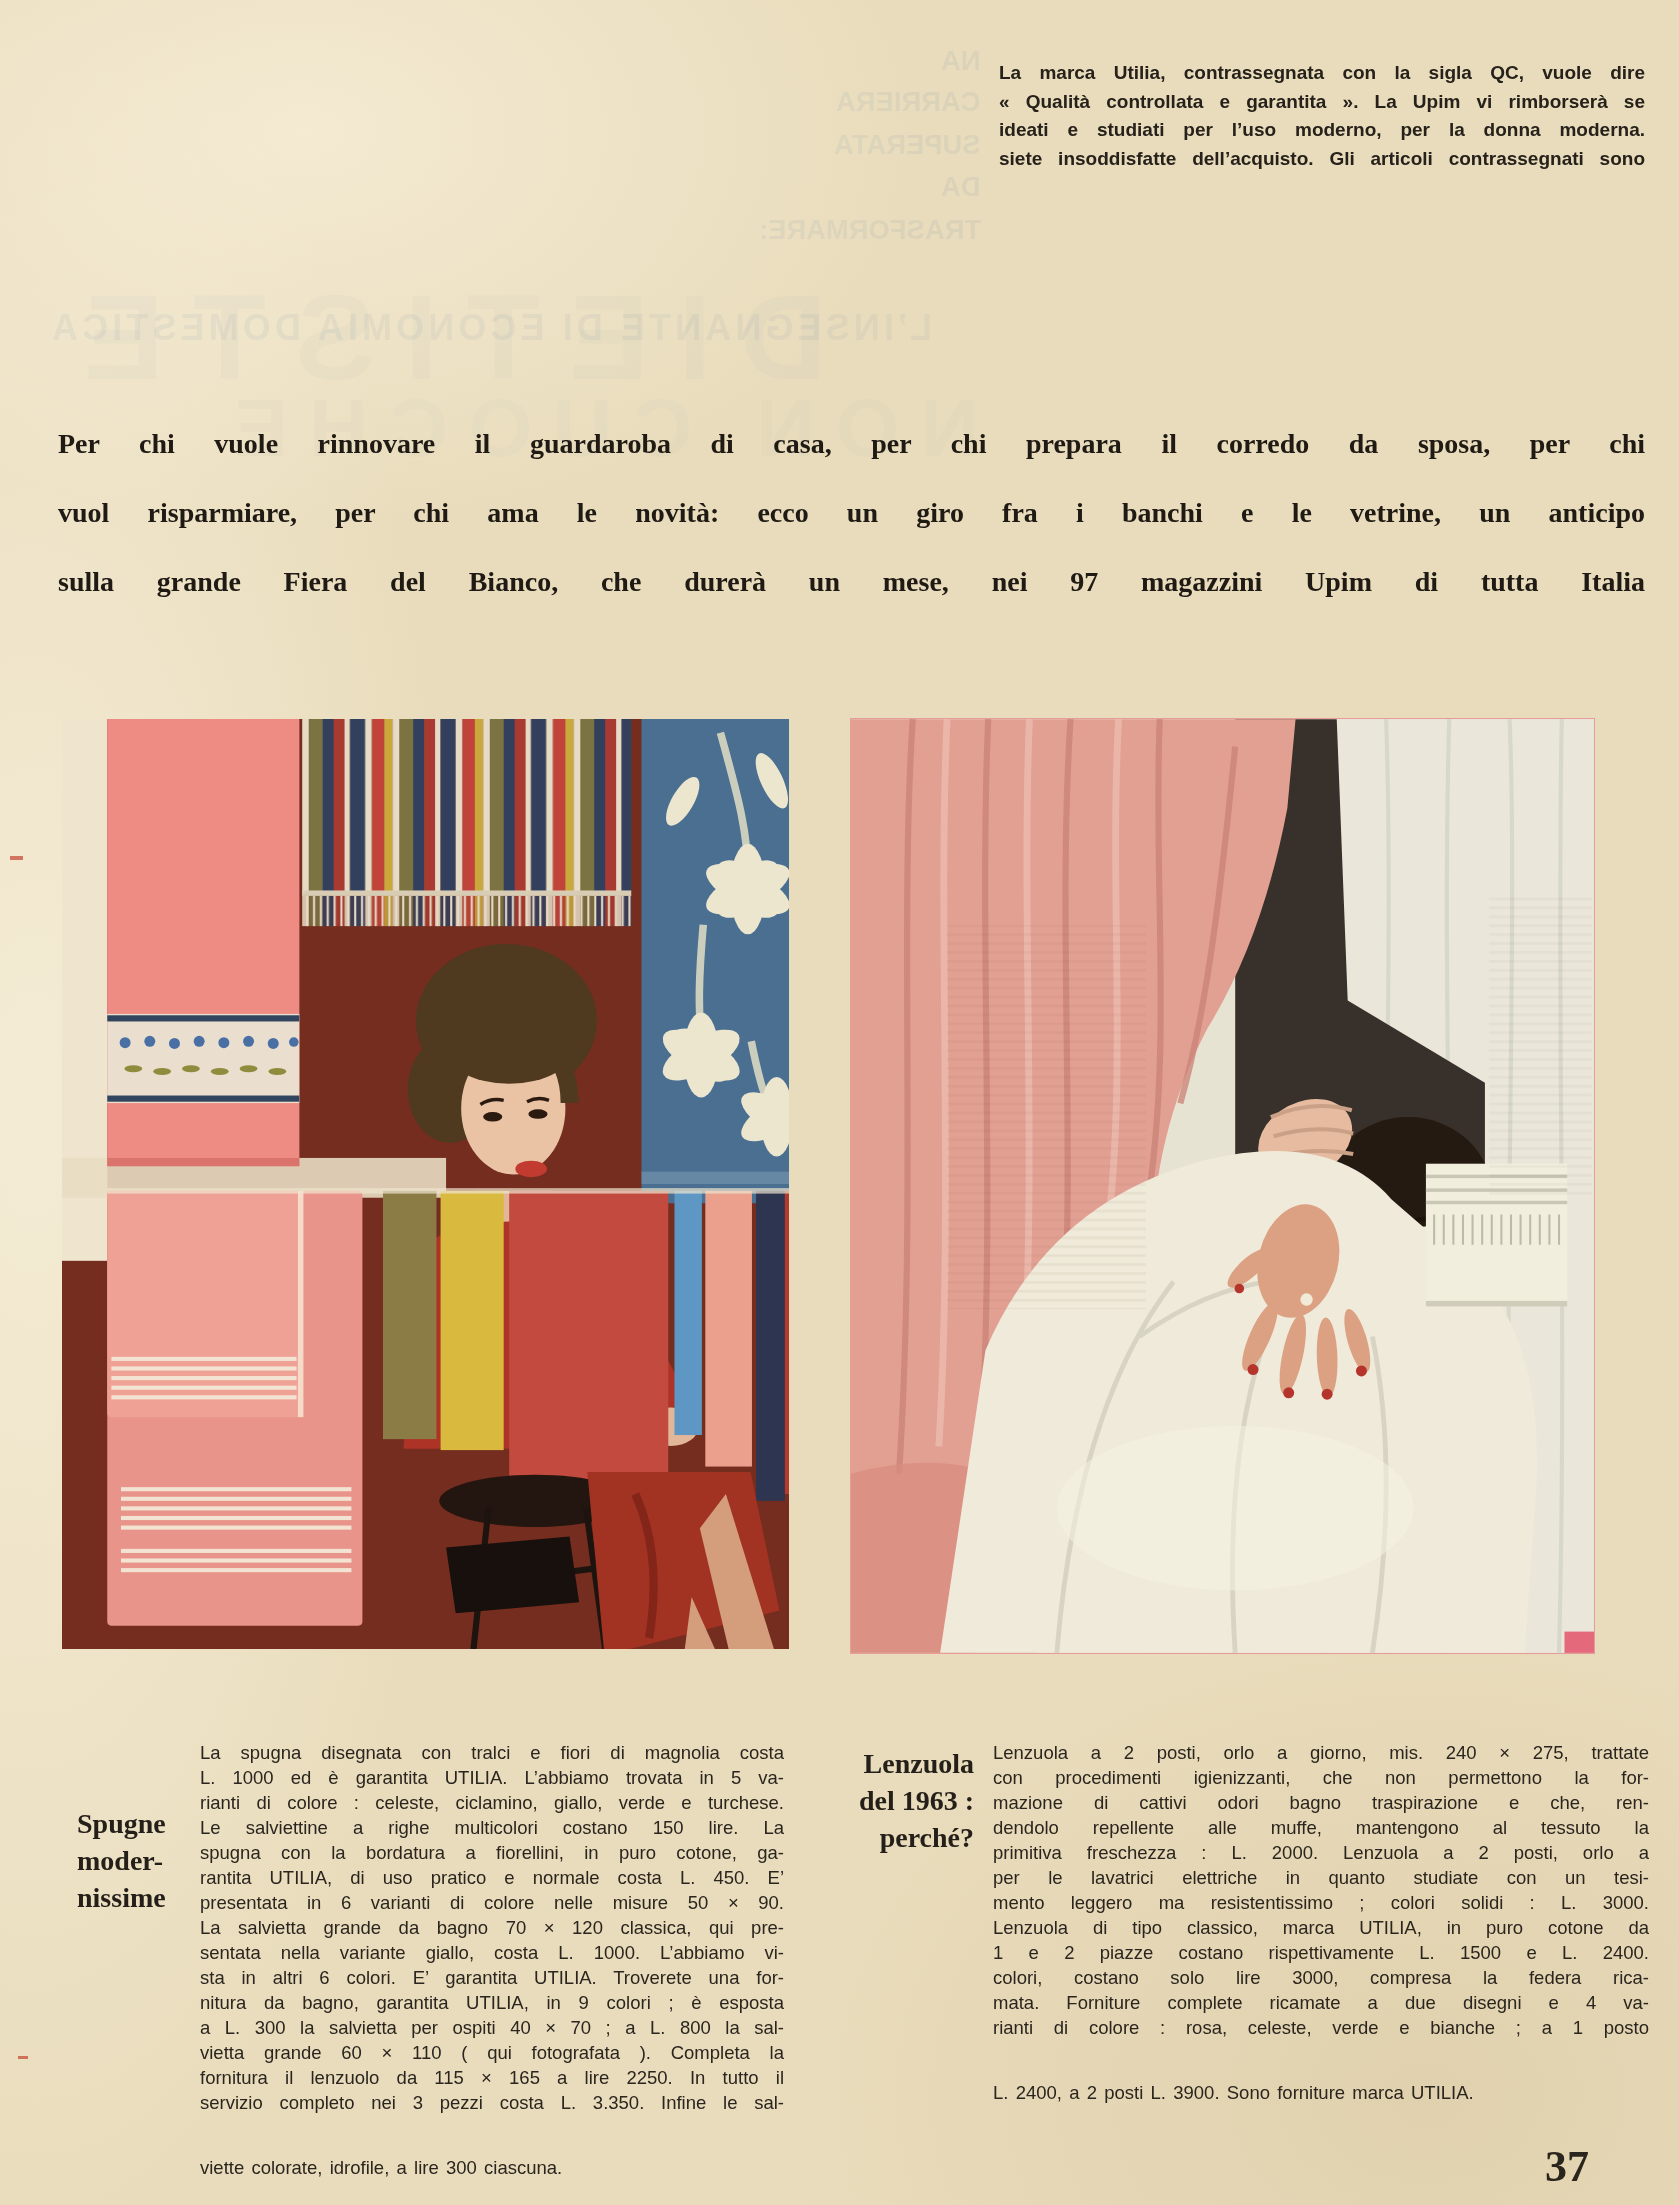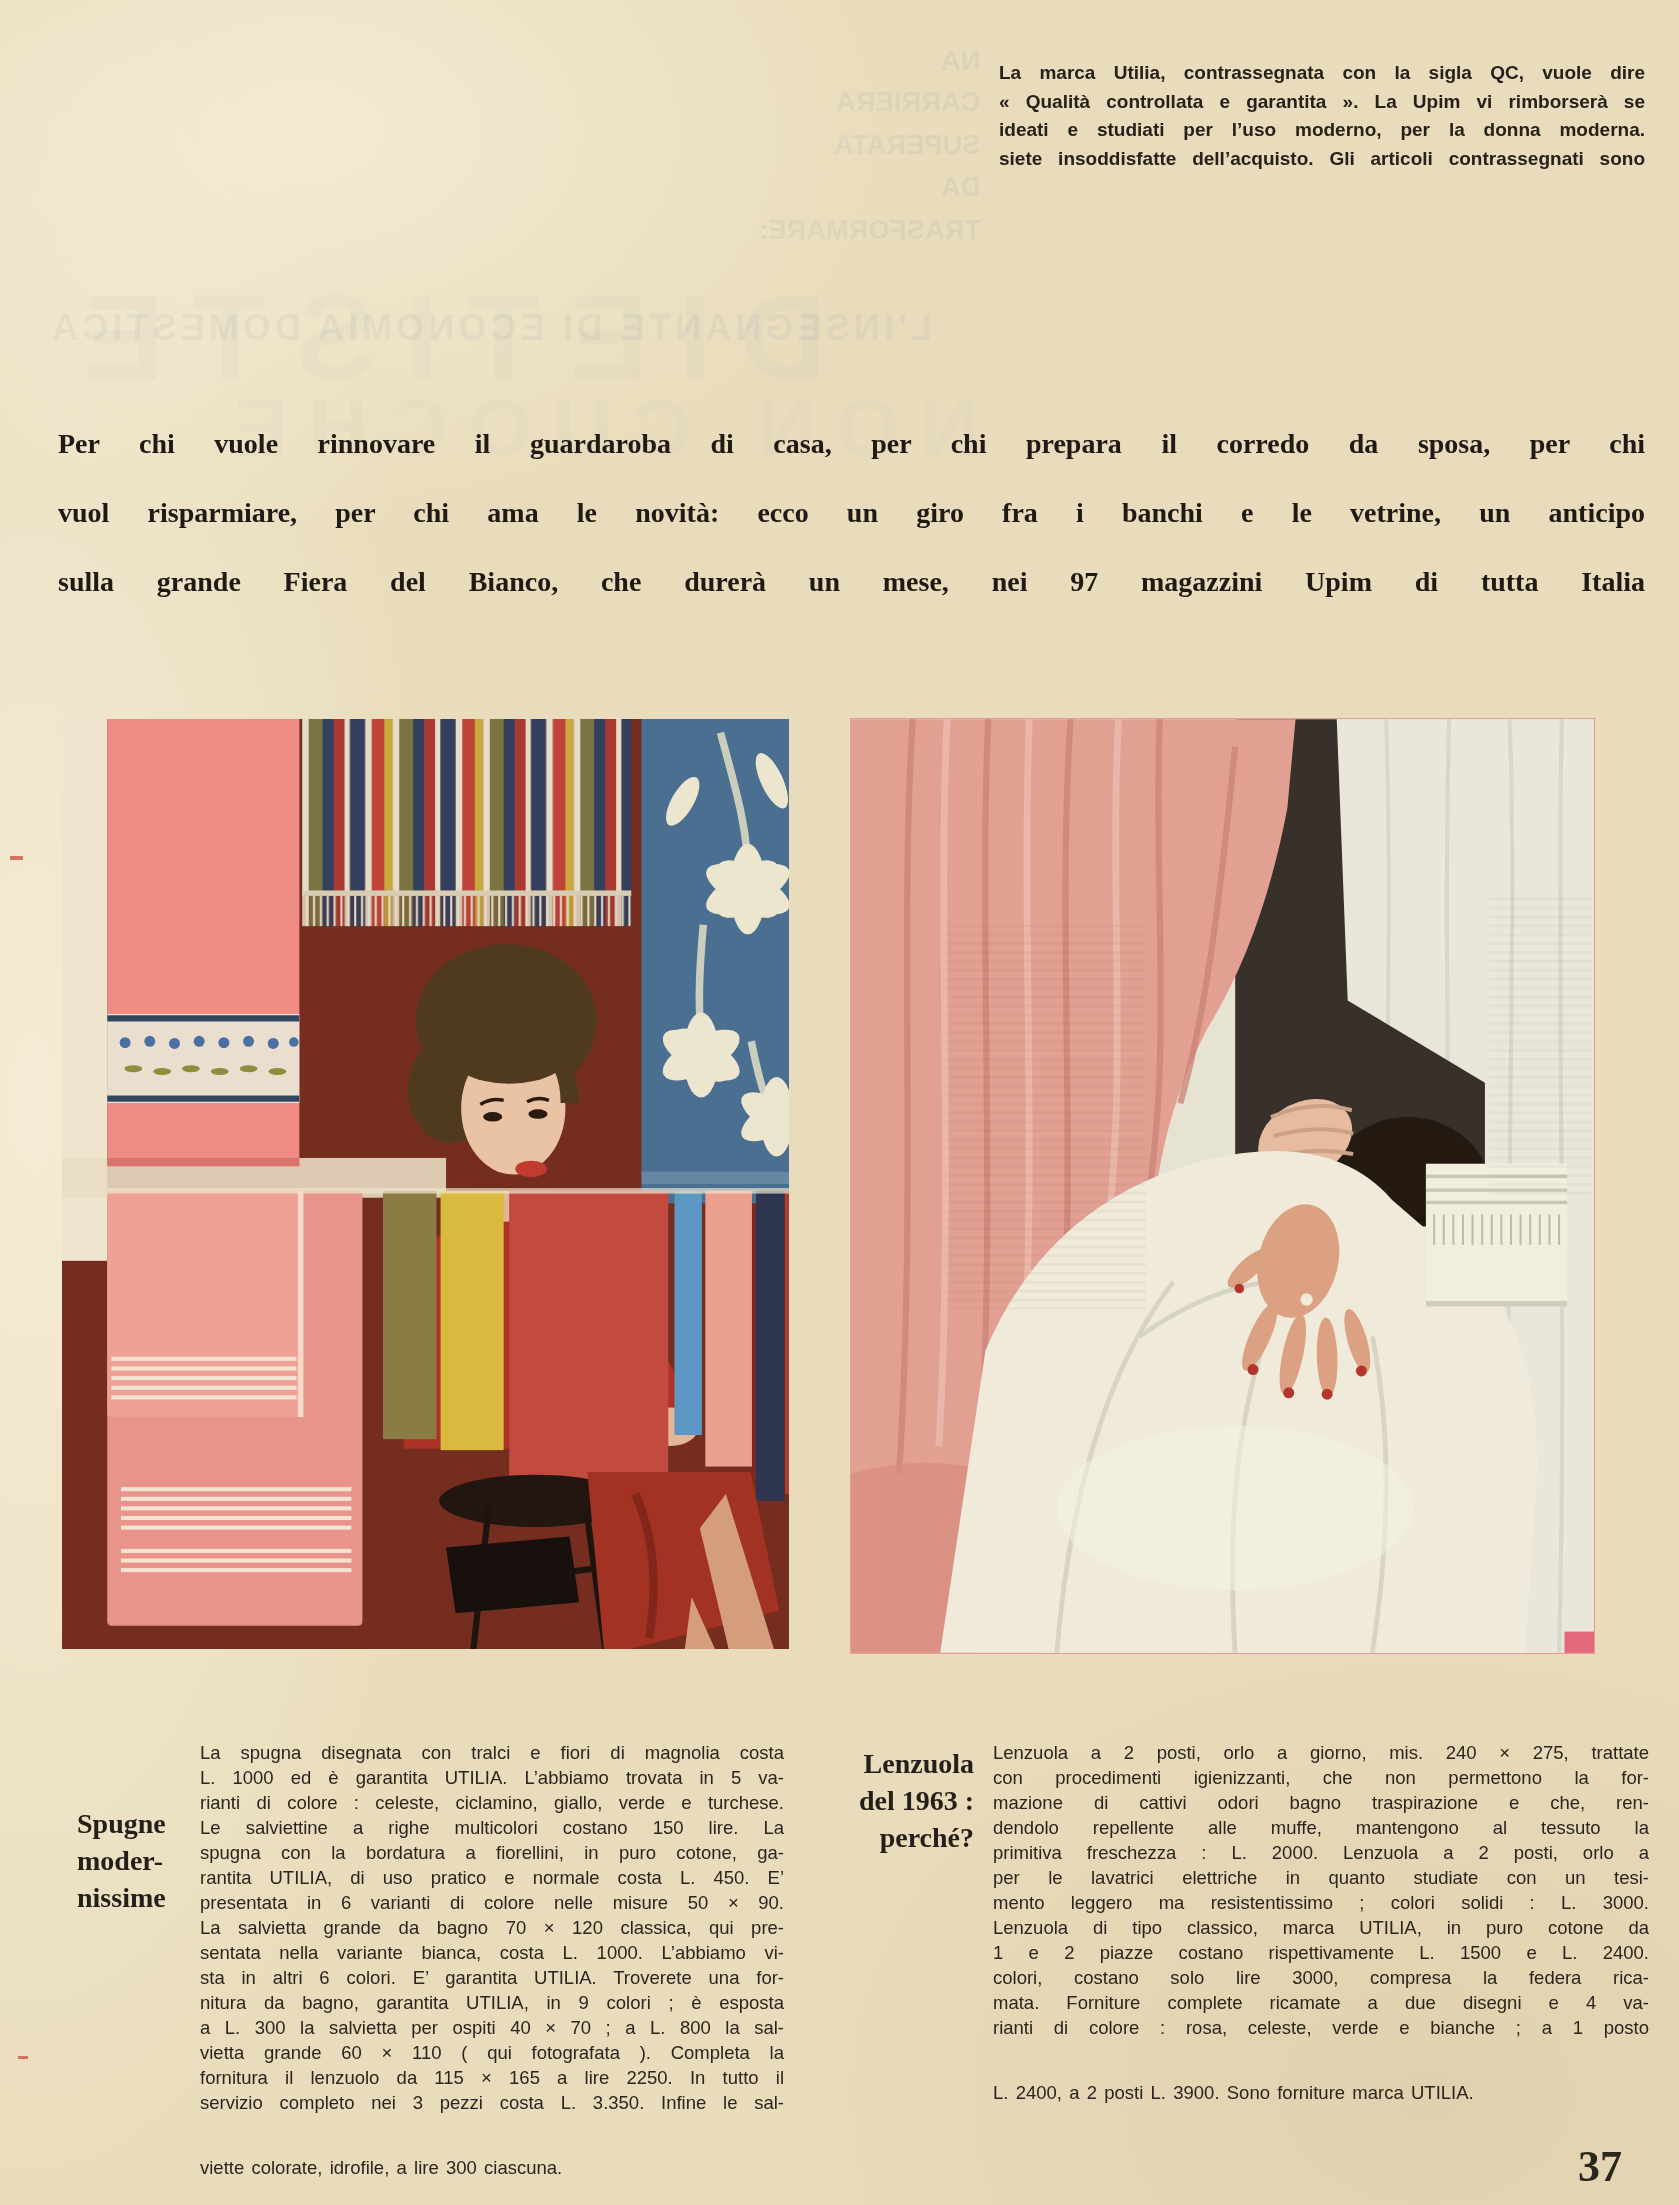--- a/index.html
+++ b/index.html
@@ -29,21 +29,21 @@
   .fully .tline{text-align:justify;text-align-last:justify;}
   .col{font-size:18.5px;line-height:25px;color:#2a251e;z-index:2;word-spacing:2.1px;}
   .col .tline{text-align:justify;text-align-last:justify;}
   .col .tline:last-child{text-align-last:left;margin-top:40px;}
   .col-left{left:200px;top:1740px;width:584px;}
   .col-right{left:993px;top:1740px;width:656px;}
   .colhead{font-family:"Liberation Serif",serif;font-weight:bold;font-size:28px;
            line-height:37px;color:#241f18;z-index:2;}
   .head-left{left:77px;top:1805px;width:123px;text-align:left;}
   .head-right{left:842px;top:1745px;width:132px;text-align:right;}
-  .pagenum{left:1578px;top:2141px;font-family:"Liberation Serif",serif;font-weight:bold;
+  .pagenum{left:1545px;top:2141px;font-family:"Liberation Serif",serif;font-weight:bold;
            font-size:44px;color:#2b261d;z-index:2;}
   
   .photo{position:absolute;z-index:2;overflow:hidden;padding:0;margin:0;}
   .photo svg{display:block;}
   .photo-left{left:62px;top:719px;width:727px;height:930px;}
   .photo-right{left:851px;top:719px;width:743px;height:934px;
                outline:1.4px solid rgba(228,103,120,.55);}
   .fleck{position:absolute;background:#c4432f;opacity:.7;z-index:1;}
 </style>
 </head>
@@ -311,21 +311,21 @@
     </div>
   <div class="abs col col-left">
       <div class="tline">La spugna disegnata con tralci e fiori di magnolia costa</div>
       <div class="tline">L. 1000 ed è garantita UTILIA. L’abbiamo trovata in 5 va-</div>
       <div class="tline">rianti di colore : celeste, ciclamino, giallo, verde e turchese.</div>
       <div class="tline">Le salviettine a righe multicolori costano 150 lire. La</div>
       <div class="tline">spugna con la bordatura a fiorellini, in puro cotone, ga-</div>
       <div class="tline">rantita UTILIA, di uso pratico e normale costa L. 450. E’</div>
       <div class="tline">presentata in 6 varianti di colore nelle misure 50 × 90.</div>
       <div class="tline">La salvietta grande da bagno 70 × 120 classica, qui pre-</div>
-      <div class="tline">sentata nella variante bianca, costa L. 1000. L’abbiamo vi-</div>
+      <div class="tline">sentata nella variante giallo, costa L. 1000. L’abbiamo vi-</div>
       <div class="tline">sta in altri 6 colori. E’ garantita UTILIA. Troverete una for-</div>
       <div class="tline">nitura da bagno, garantita UTILIA, in 9 colori ; è esposta</div>
       <div class="tline">a L. 300 la salvietta per ospiti 40 × 70 ; a L. 800 la sal-</div>
       <div class="tline">vietta grande 60 × 110 ( qui fotografata ). Completa la</div>
       <div class="tline">fornitura il lenzuolo da 115 × 165 a lire 2250. In tutto il</div>
       <div class="tline">servizio completo nei 3 pezzi costa L. 3.350. Infine le sal-</div>
       <div class="tline">viette colorate, idrofile, a lire 300 ciascuna.</div>
     </div>
 
   <div class="abs colhead head-right">

